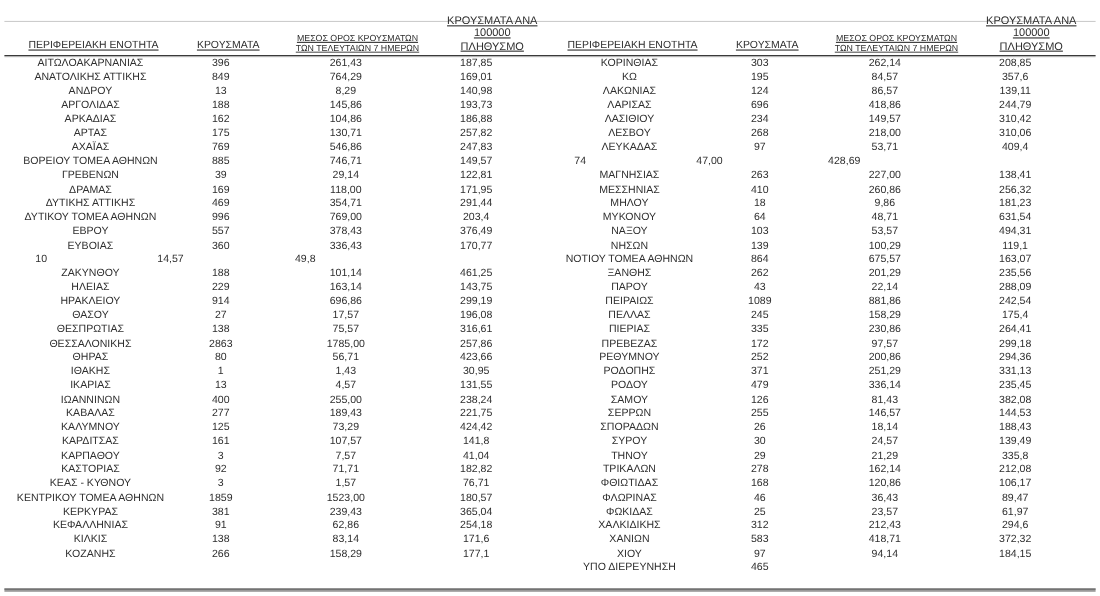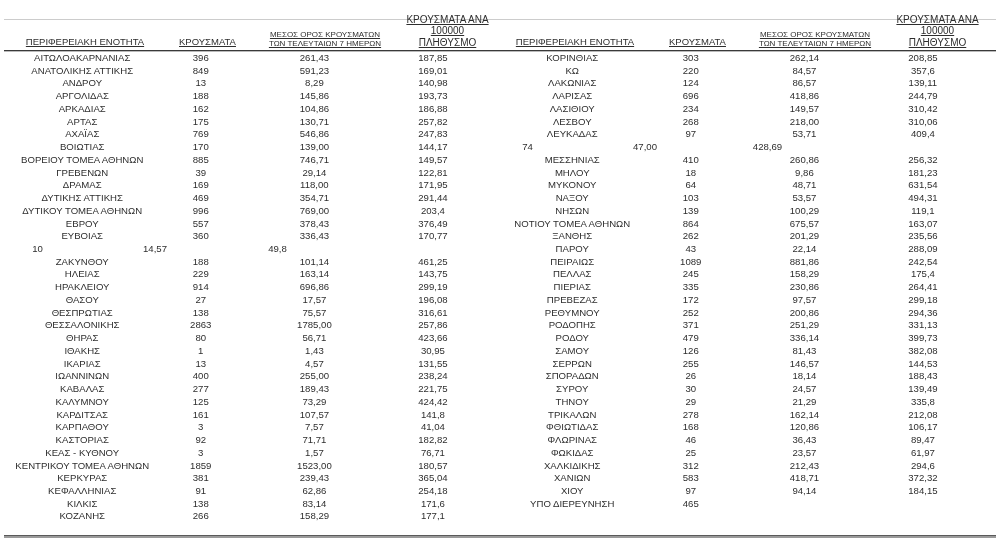--- a/index.html
+++ b/index.html
@@ -58,21 +58,21 @@
     <div class="body-rows">
         <div class="row">
           <div class="cell c1">ΑΙΤΩΛΟΑΚΑΡΝΑΝΙΑΣ</div>
           <div class="cell c2">396</div>
           <div class="cell c3">261,43</div>
           <div class="cell c4">187,85</div>
         </div>
         <div class="row">
           <div class="cell c1">ΑΝΑΤΟΛΙΚΗΣ ΑΤΤΙΚΗΣ</div>
           <div class="cell c2">849</div>
-          <div class="cell c3">591,23</div>
+          <div class="cell c3">764,29</div>
           <div class="cell c4">169,01</div>
         </div>
         <div class="row">
           <div class="cell c1">ΑΝΔΡΟΥ</div>
           <div class="cell c2">13</div>
           <div class="cell c3">8,29</div>
           <div class="cell c4">140,98</div>
         </div>
         <div class="row">
           <div class="cell c1">ΑΡΓΟΛΙΔΑΣ</div>
@@ -90,26 +90,20 @@
           <div class="cell c1">ΑΡΤΑΣ</div>
           <div class="cell c2">175</div>
           <div class="cell c3">130,71</div>
           <div class="cell c4">257,82</div>
         </div>
         <div class="row">
           <div class="cell c1">ΑΧΑΪΑΣ</div>
           <div class="cell c2">769</div>
           <div class="cell c3">546,86</div>
           <div class="cell c4">247,83</div>
-        </div>
-        <div class="row">
-          <div class="cell c1">ΒΟΙΩΤΙΑΣ</div>
-          <div class="cell c2">170</div>
-          <div class="cell c3">139,00</div>
-          <div class="cell c4">144,17</div>
         </div>
         <div class="row">
           <div class="cell c1">ΒΟΡΕΙΟΥ ΤΟΜΕΑ ΑΘΗΝΩΝ</div>
           <div class="cell c2">885</div>
           <div class="cell c3">746,71</div>
           <div class="cell c4">149,57</div>
         </div>
         <div class="row">
           <div class="cell c1">ΓΡΕΒΕΝΩΝ</div>
           <div class="cell c2">39</div>
@@ -291,21 +285,21 @@
     </div>
     <div class="body-rows">
         <div class="row">
           <div class="cell c1">ΚΟΡΙΝΘΙΑΣ</div>
           <div class="cell c2">303</div>
           <div class="cell c3">262,14</div>
           <div class="cell c4">208,85</div>
         </div>
         <div class="row">
           <div class="cell c1">ΚΩ</div>
-          <div class="cell c2">220</div>
+          <div class="cell c2">195</div>
           <div class="cell c3">84,57</div>
           <div class="cell c4">357,6</div>
         </div>
         <div class="row">
           <div class="cell c1">ΛΑΚΩΝΙΑΣ</div>
           <div class="cell c2">124</div>
           <div class="cell c3">86,57</div>
           <div class="cell c4">139,11</div>
         </div>
         <div class="row">
@@ -331,20 +325,26 @@
           <div class="cell c2">97</div>
           <div class="cell c3">53,71</div>
           <div class="cell c4">409,4</div>
         </div>
         <div class="row">
           <div class="cell c2">74</div>
           <div class="cell c3">47,00</div>
           <div class="cell c4">428,69</div>
         </div>
         <div class="row">
+          <div class="cell c1">ΜΑΓΝΗΣΙΑΣ</div>
+          <div class="cell c2">263</div>
+          <div class="cell c3">227,00</div>
+          <div class="cell c4">138,41</div>
+        </div>
+        <div class="row">
           <div class="cell c1">ΜΕΣΣΗΝΙΑΣ</div>
           <div class="cell c2">410</div>
           <div class="cell c3">260,86</div>
           <div class="cell c4">256,32</div>
         </div>
         <div class="row">
           <div class="cell c1">ΜΗΛΟΥ</div>
           <div class="cell c2">18</div>
           <div class="cell c3">9,86</div>
           <div class="cell c4">181,23</div>
@@ -418,21 +418,21 @@
         <div class="row">
           <div class="cell c1">ΡΟΔΟΠΗΣ</div>
           <div class="cell c2">371</div>
           <div class="cell c3">251,29</div>
           <div class="cell c4">331,13</div>
         </div>
         <div class="row">
           <div class="cell c1">ΡΟΔΟΥ</div>
           <div class="cell c2">479</div>
           <div class="cell c3">336,14</div>
-          <div class="cell c4">399,73</div>
+          <div class="cell c4">235,45</div>
         </div>
         <div class="row">
           <div class="cell c1">ΣΑΜΟΥ</div>
           <div class="cell c2">126</div>
           <div class="cell c3">81,43</div>
           <div class="cell c4">382,08</div>
         </div>
         <div class="row">
           <div class="cell c1">ΣΕΡΡΩΝ</div>
           <div class="cell c2">255</div>

